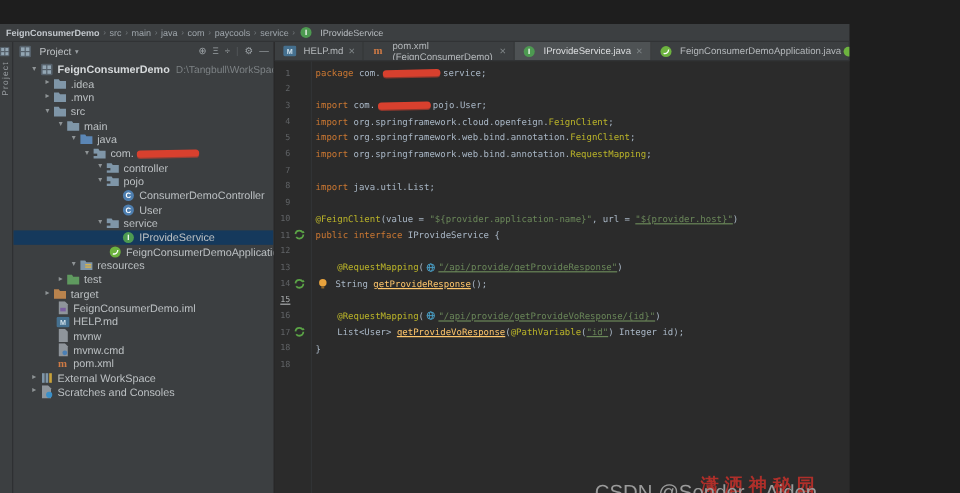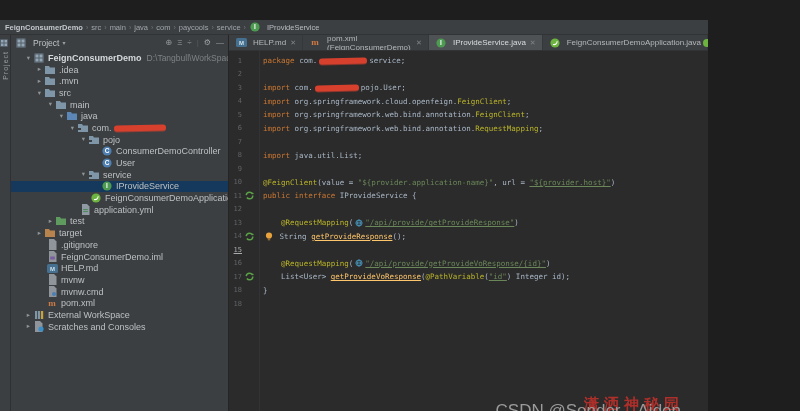--- a/index.html
+++ b/index.html
@@ -224,20 +224,31 @@
           </div>
           <div class="trow">
             <span style="width: 66px; flex: 0 0 auto;"></span>
             <span class="chev">▾</span>
             <span class="ticon">
               <svg width="12" height="10" viewBox="0 0 12 10">
                 <path d="M1 1h4l1 1.6h5v6.4H1z" fill="#7f96a8"></path>
               </svg>
               <span style="position:absolute;width:4px;height:2px;background:#3c3f41;margin-left:-8px;margin-top:2px"></span>
             </span>
+            <span class="tlabel">controller</span>
+          </div>
+          <div class="trow">
+            <span style="width: 66px; flex: 0 0 auto;"></span>
+            <span class="chev">▾</span>
+            <span class="ticon">
+              <svg width="12" height="10" viewBox="0 0 12 10">
+                <path d="M1 1h4l1 1.6h5v6.4H1z" fill="#7f96a8"></path>
+              </svg>
+              <span style="position:absolute;width:4px;height:2px;background:#3c3f41;margin-left:-8px;margin-top:2px"></span>
+            </span>
             <span class="tlabel">pojo</span>
           </div>
           <div class="trow">
             <span style="width: 88px; flex: 0 0 auto;"></span>
             <span class="ticon">
               <svg width="10" height="10">
                 <circle cx="5" cy="5" r="4.6" fill="#4e7fb0"></circle>
                 <text x="5" y="7.4" font-size="6.5" text-anchor="middle" fill="#fff" font-family="sans-serif" font-weight="bold">C</text>
               </svg>
             </span>
@@ -278,58 +289,50 @@
             <span style="width: 77px; flex: 0 0 auto;"></span>
             <span class="ticon">
               <svg width="10" height="10">
                 <circle cx="5" cy="5" r="4.6" fill="#6DB33F"></circle>
                 <path d="M3 6.5c2.4.6 4-.8 4.2-3.2" stroke="#fff" stroke-width="1.1" fill="none"></path>
               </svg>
             </span>
             <span class="tlabel">FeignConsumerDemoApplication</span>
           </div>
           <div class="trow">
-            <span style="width: 66px; flex: 0 0 auto;"></span>
-            <span class="ticon">
-              <svg width="9" height="11" viewBox="0 0 9 11">
-                <path d="M1 0h5l2.5 2.5V11H1z" fill="#8f9aa3"></path>
-                <rect x="2.2" y="5" width="4.6" height="1.1" fill="#4d8a5a"></rect>
-                <rect x="2.2" y="7" width="4.6" height="1.1" fill="#4d8a5a"></rect>
-              </svg>
-            </span>
-            <span class="tlabel">application.yml</span>
+            <span style="width: 44px; flex: 0 0 auto;"></span>
+            <span class="chev">▾</span>
+            <span class="ticon">
+              <svg width="12" height="10" viewBox="0 0 12 10">
+                <path d="M1 1h4l1 1.6h5v6.4H1z" fill="#7f96a8"></path>
+                <rect x="5" y="4" width="5" height="1.2" fill="#d8b24a"></rect>
+                <rect x="5" y="6" width="5" height="1.2" fill="#d8b24a"></rect>
+              </svg>
+            </span>
+            <span class="tlabel">resources</span>
           </div>
           <div class="trow">
             <span style="width: 33px; flex: 0 0 auto;"></span>
             <span class="chev">▸</span>
             <span class="ticon">
               <svg width="12" height="10" viewBox="0 0 12 10">
                 <path d="M1 1h4l1 1.6h5v6.4H1z" fill="#5f9a5f"></path>
               </svg>
             </span>
             <span class="tlabel">test</span>
           </div>
           <div class="trow">
             <span style="width: 22px; flex: 0 0 auto;"></span>
             <span class="chev">▸</span>
             <span class="ticon">
               <svg width="12" height="10" viewBox="0 0 12 10">
                 <path d="M1 1h4l1 1.6h5v6.4H1z" fill="#b9834d"></path>
               </svg>
             </span>
             <span class="tlabel">target</span>
-          </div>
-          <div class="trow">
-            <span style="width: 33px; flex: 0 0 auto;"></span>
-            <span class="ticon">
-              <svg width="9" height="11" viewBox="0 0 9 11">
-                <path d="M1 0h5l2.5 2.5V11H1z" fill="#8f959b"></path>
-              </svg>
-            </span>
-            <span class="tlabel">.gitignore</span>
           </div>
           <div class="trow">
             <span style="width: 33px; flex: 0 0 auto;"></span>
             <span class="ticon">
               <svg width="9" height="11" viewBox="0 0 9 11">
                 <path d="M1 0h5l2.5 2.5V11H1z" fill="#8f959b"></path>
                 <rect x="2.2" y="5.5" width="4.6" height="3" fill="#7a5fa0"></rect>
               </svg>
             </span>
             <span class="tlabel">FeignConsumerDemo.iml</span>

